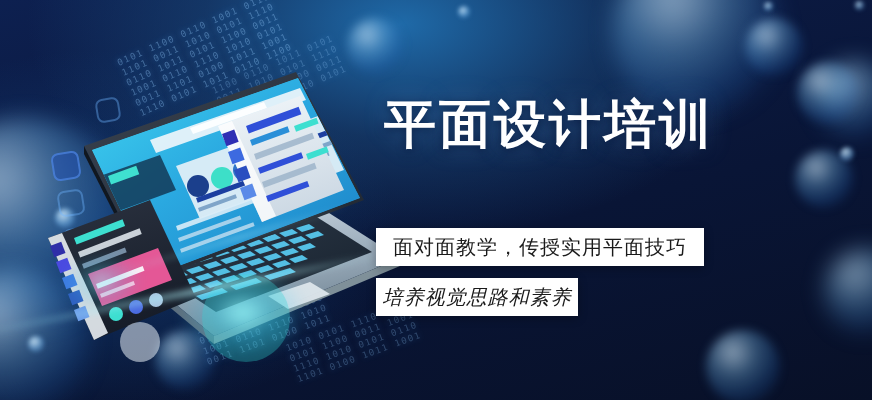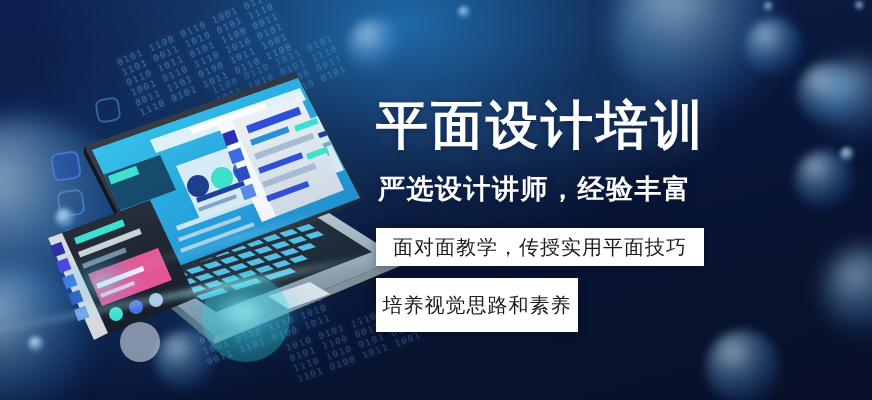--- a/index.html
+++ b/index.html
@@ -58,26 +58,27 @@
   }
 
   
   .sq { position:absolute; border:2px solid rgba(110,180,255,0.40); border-radius:7px; pointer-events:none; }
   .sq.fill { background:rgba(35,80,175,0.55); border-color:rgba(90,150,245,0.55); }
 
   
   #copy { position:absolute; left:376px; top:0; width:400px; height:400px; }
 
   #title {
-    position:absolute; left:0; top:96px;
+    position:absolute; left:8px; top:96px;
     font-size:52px; line-height:58px;
     font-weight:bold; color:#ffffff;
     letter-spacing:3px;
     text-shadow:0 2px 10px rgba(5,20,55,0.75), 0 0 26px rgba(120,190,255,0.30);
     white-space:nowrap;
+    font-family:Liberation Serif, serif;
   }
   #subtitle {
     position:absolute; left:2px; top:172px;
     font-size:27px; line-height:34px;
     font-weight:bold; color:#ffffff;
     letter-spacing:1.5px;
     text-shadow:0 2px 8px rgba(5,20,55,0.75);
     white-space:nowrap;
   }
   .pill {
@@ -85,21 +86,21 @@
     background:#ffffff;
     color:#1a1a1a;
     font-size:20px; line-height:22px;
     font-weight:500;
     letter-spacing:1px;
     display:flex; align-items:center; justify-content:center;
     box-shadow:0 2px 9px rgba(0,0,0,0.30);
     white-space:nowrap;
   }
   #pill-1 { left:0px;  top:228px; width:328px; height:38px; }
-  #pill-2 { left:0px;  top:278px; width:202px; height:54px; }
+  #pill-2 { left:0px;  top:278px; width:202px; height:38px;font-style:italic; }
 </style>
 </head>
 <body>
 
 <div id="banner">
 
   <div class="bubble soft" style="left:-78px; top:118px; width:208px; height:208px;"></div>
   <div class="bubble soft" style="left:-60px; top:268px; width:150px; height:150px;"></div>
   <div class="bubble" style="left:347px; top:18px; width:56px; height:56px;"></div>
   <div class="bubble tiny" style="left:458px; top:6px; width:12px; height:12px;"></div>
@@ -321,20 +322,19 @@
   </svg>
 
   <div class="flare" style="left:178px; top:268px; width:130px; height:90px;"></div>
   <div class="flare" style="left:62px;  top:252px; width:80px; height:60px; opacity:0.7;"></div>
   <div class="streak" style="left:-30px; top:292px; width:420px; height:5px; transform:rotate(-11deg);"></div>
   <div class="streak" style="left:96px; top:240px; width:260px; height:3px; transform:rotate(-16deg); opacity:0.65;"></div>
 
   <div id="copy">
     <div id="title">平面设计培训</div>
 
-    <div id="subtitle">严选设计讲师，经验丰富</div>
 
     <div id="pill-1" class="pill">面对面教学，传授实用平面技巧</div>
 
     <div id="pill-2" class="pill">培养视觉思路和素养</div>
   </div>
 
 </div>
 
 </body></html>

